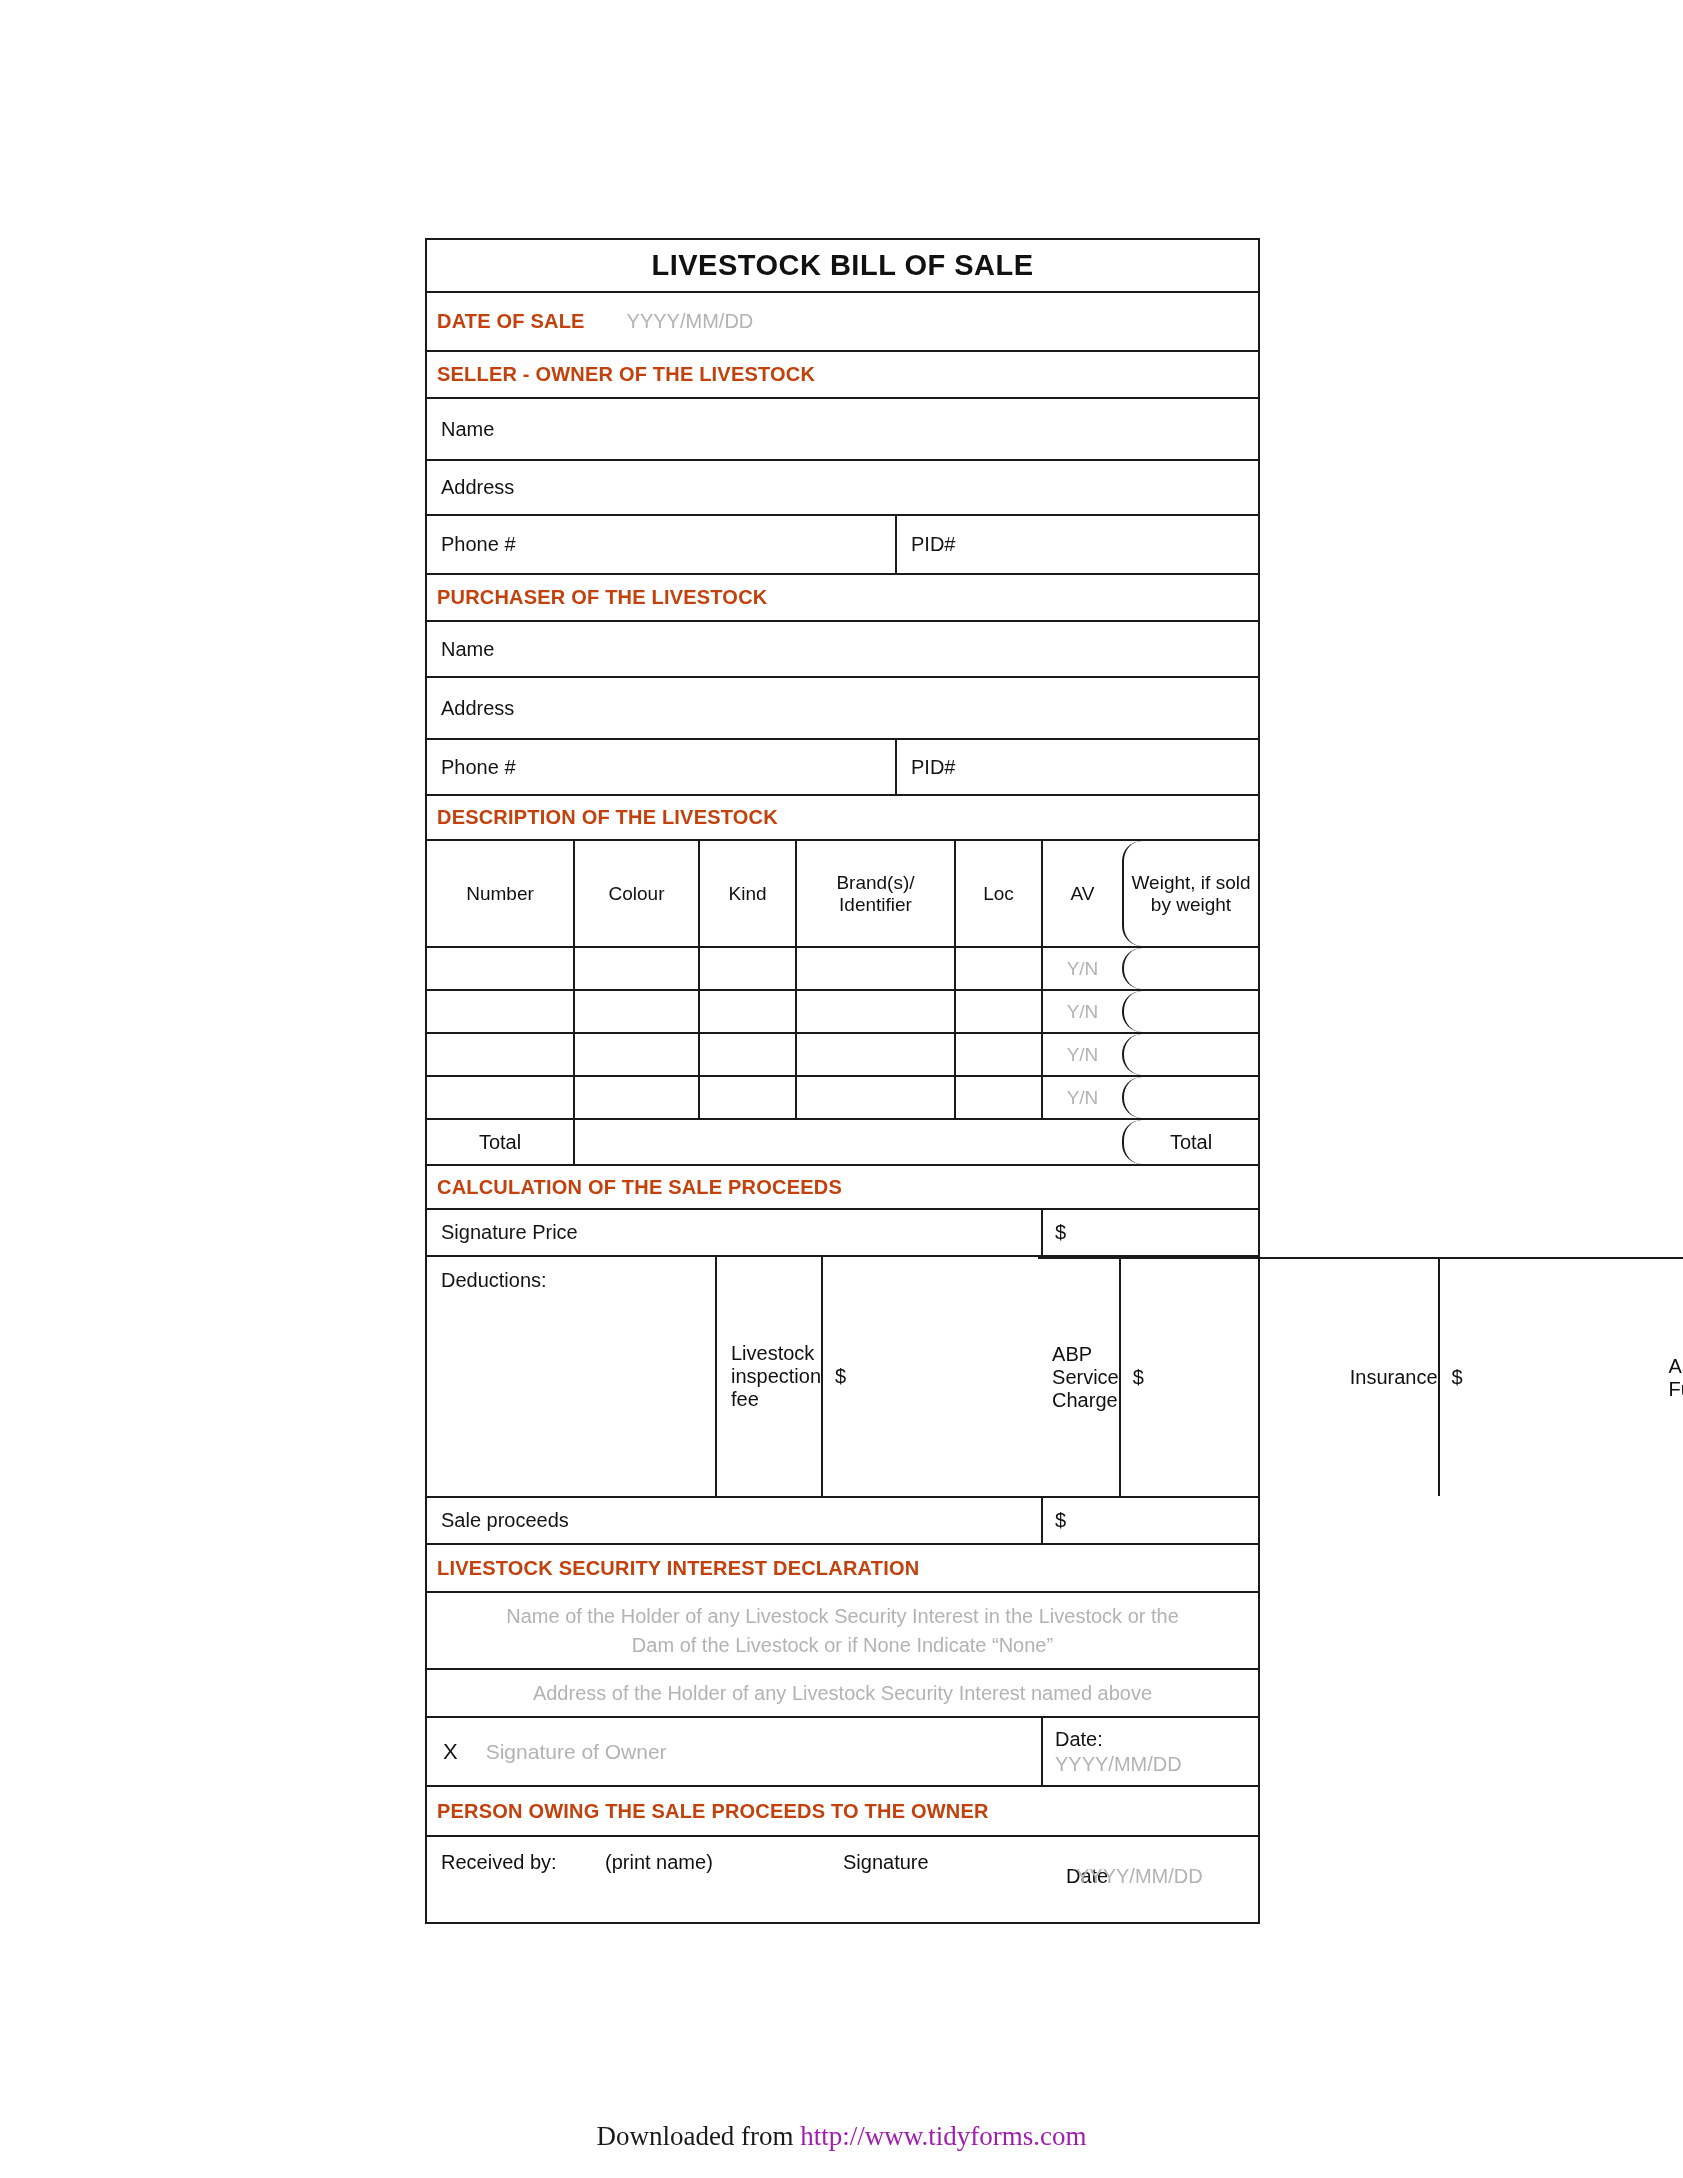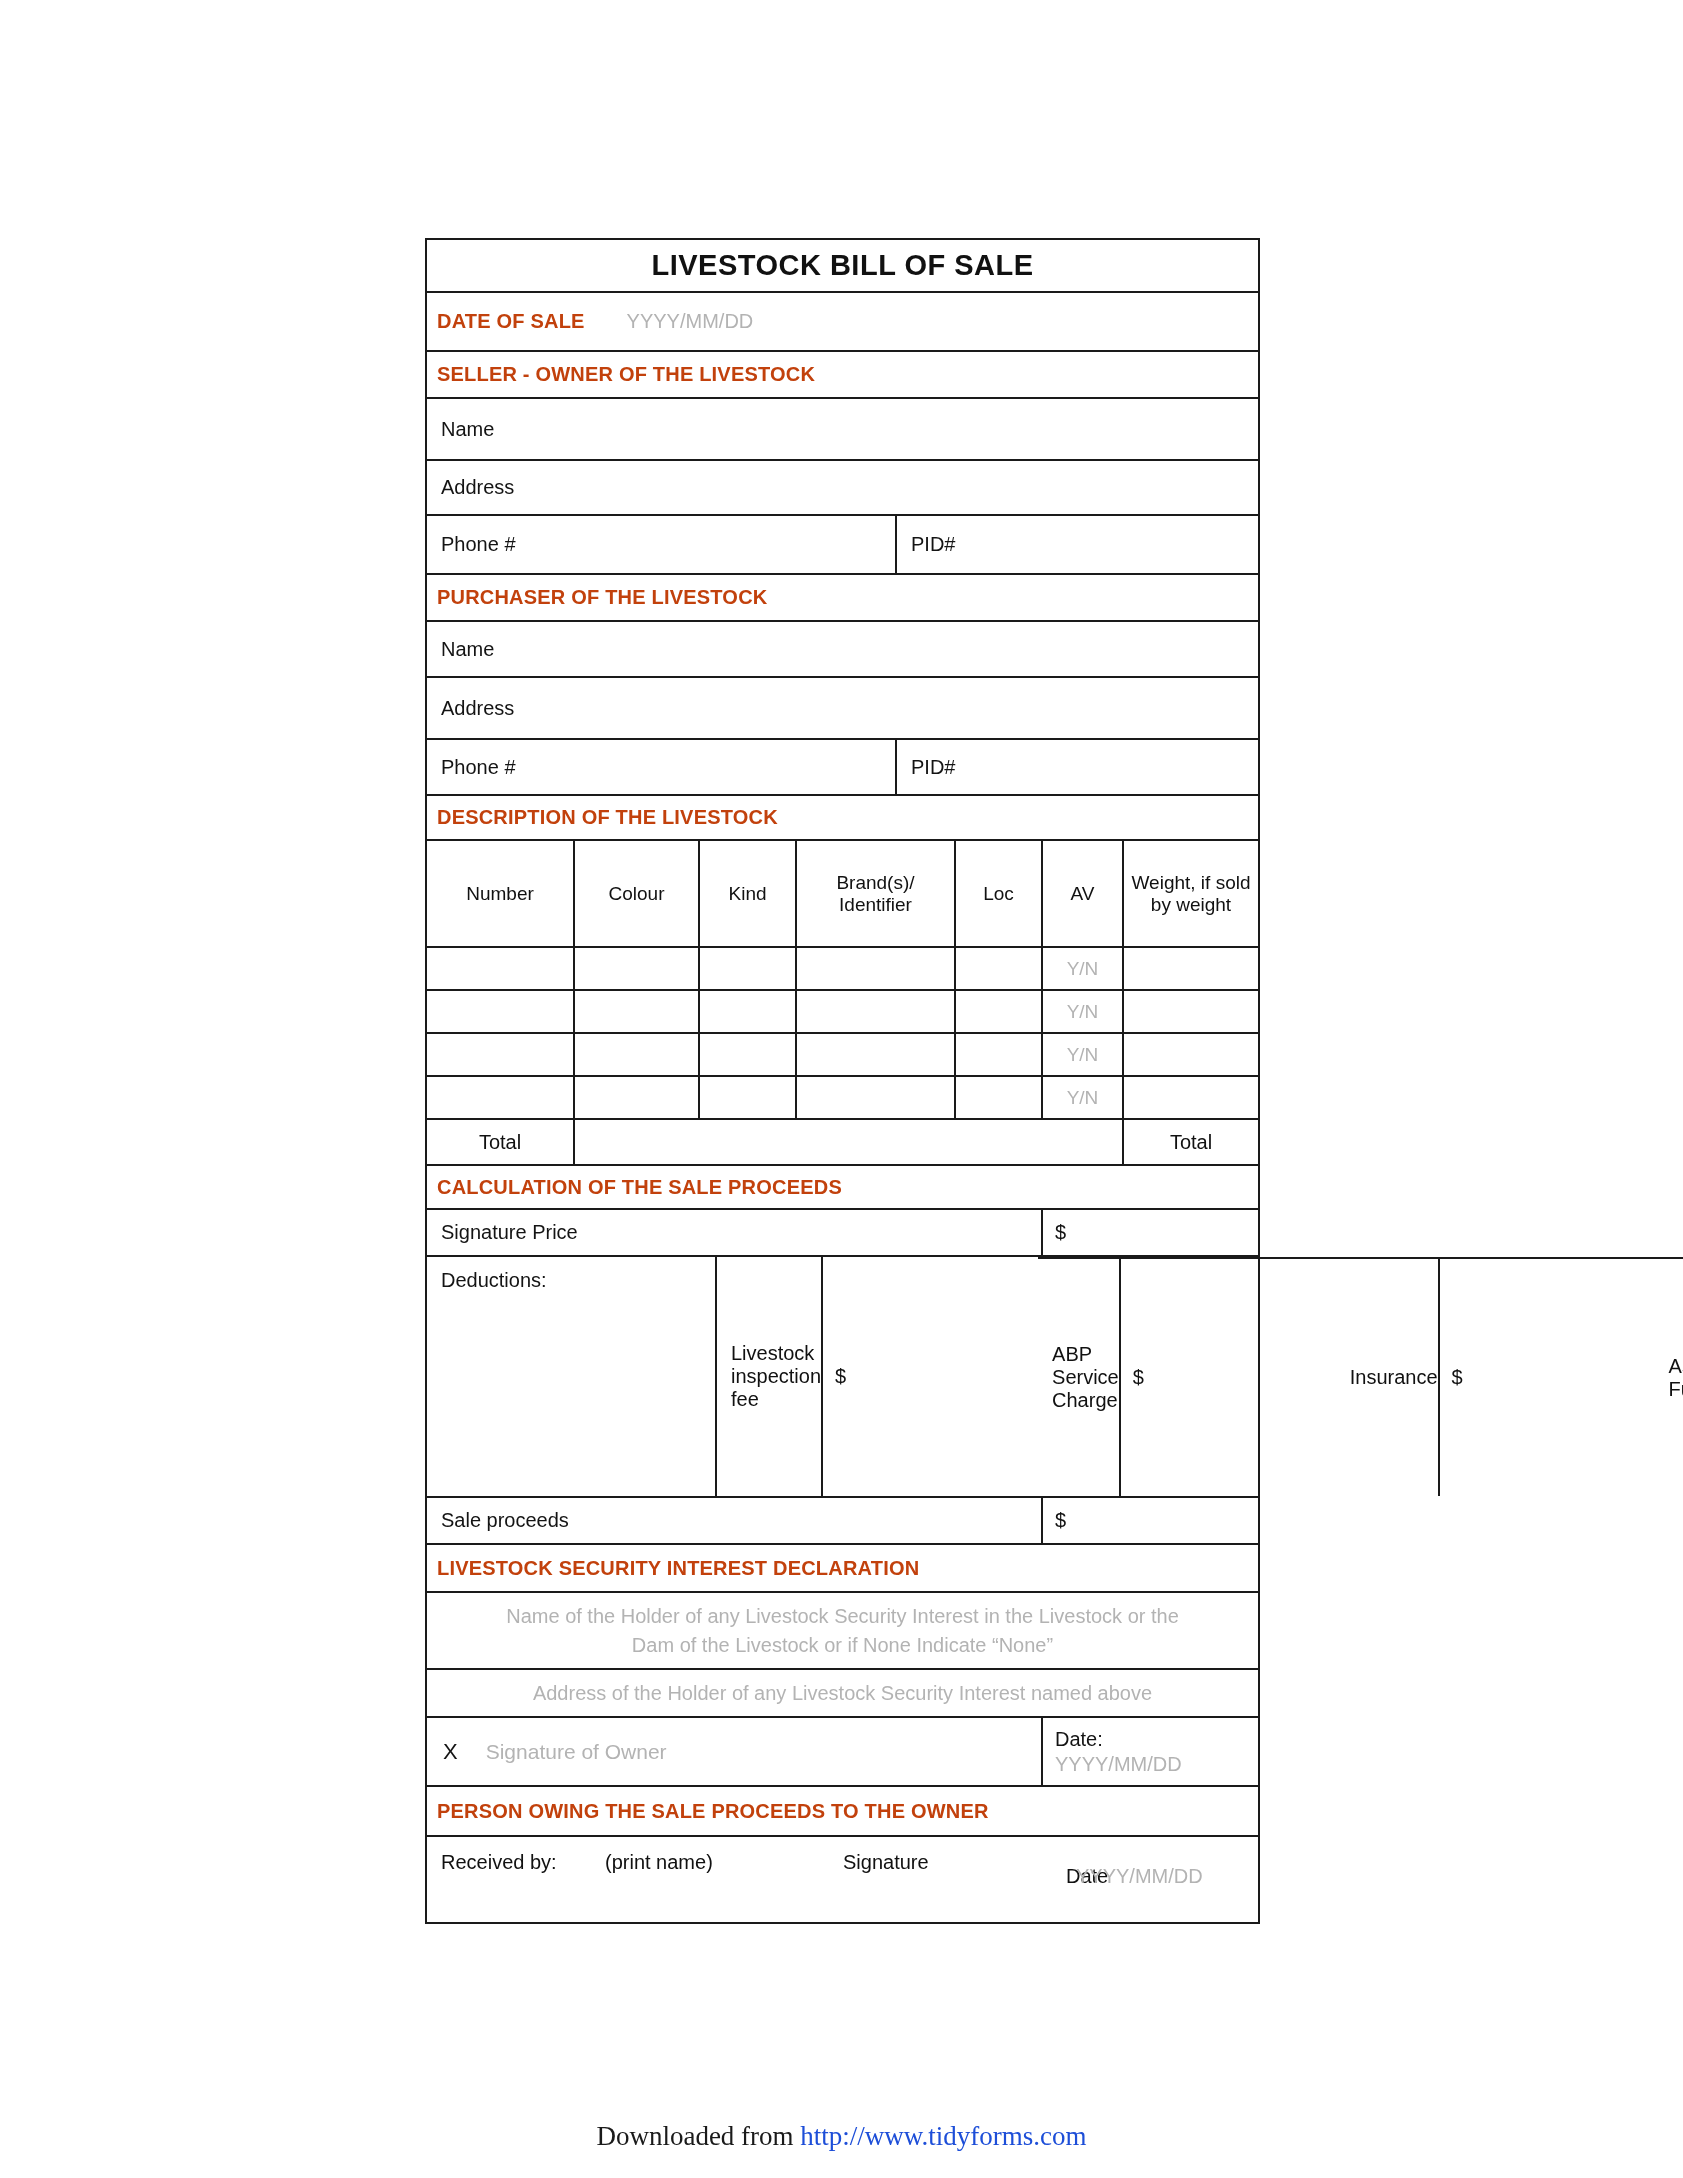--- a/index.html
+++ b/index.html
@@ -30,21 +30,21 @@
   .title{font-size:29px;font-weight:bold;letter-spacing:0.5px;text-align:center;width:100%;}
   .ph{color:var(--ph);}
   .tbl-h .c{justify-content:center;text-align:center;font-size:19px;padding:0 6px;}
   .tbl-r .c{justify-content:center;font-size:19px;}
   .w-number{width:146px;flex:none;}
   .w-colour{width:125px;flex:none;}
   .w-kind{width:97px;flex:none;}
   .w-brand{width:159px;flex:none;}
   .w-loc{width:87px;flex:none;}
   .w-av{width:81px;flex:none;}
-  .w-weight{flex:1;}
+  .w-weight{flex:1;border-radius:20px;}
   .w-mid{width:549px;flex:none;}
   .money{width:217px;flex:none;font-size:20px;padding-left:12px;align-items:center;display:flex;height:100%;}
   .calc-lbl-cell{flex:1;height:100%;display:flex;align-items:center;}
   .deduct-wrap{display:flex;width:100%;height:100%;align-items:stretch;}
   .deduct-left{width:290px;flex:none;border-right:2px solid var(--bc);display:flex;align-items:flex-start;padding-top:12px;}
   .deduct-rows{flex:1;display:flex;flex-direction:row;}
   .deduct-row{flex:1;display:flex;border-top:2px solid var(--bc);}
   .deduct-row:first-child{border-top:none;}
   .deduct-row .dl{flex:1;display:flex;align-items:center;font-size:20px;padding-left:14px;}
   .deduct-row .money{border-left:2px solid var(--bc);}
@@ -60,21 +60,21 @@
   .received-inner span{position:absolute;top:14px;font-size:20px;}
   .rb1{left:14px;}
   .rb2{left:178px;}
   .rb3{left:416px;}
   .rb4{left:639px;}
   .rb4 .ph2{color:var(--ph);margin-left:10px;}
   .footer{
     position:absolute;top:2121px;left:0;width:100%;
     text-align:center;font-family:"Liberation Serif", serif;font-size:27px;color:#1a1a1a;
   }
-  .footer a{color:#1d4ed8;text-decoration:none;cursor:pointer;}
+  .footer a{color:#a21caf;text-decoration:none;cursor:pointer;}
 </style>
 </head>
 <body>
 
 <div class="form">
 
   <div class="r title-row" style="height:51px">
     <div class="title">LIVESTOCK BILL OF SALE</div>
   </div>
 

